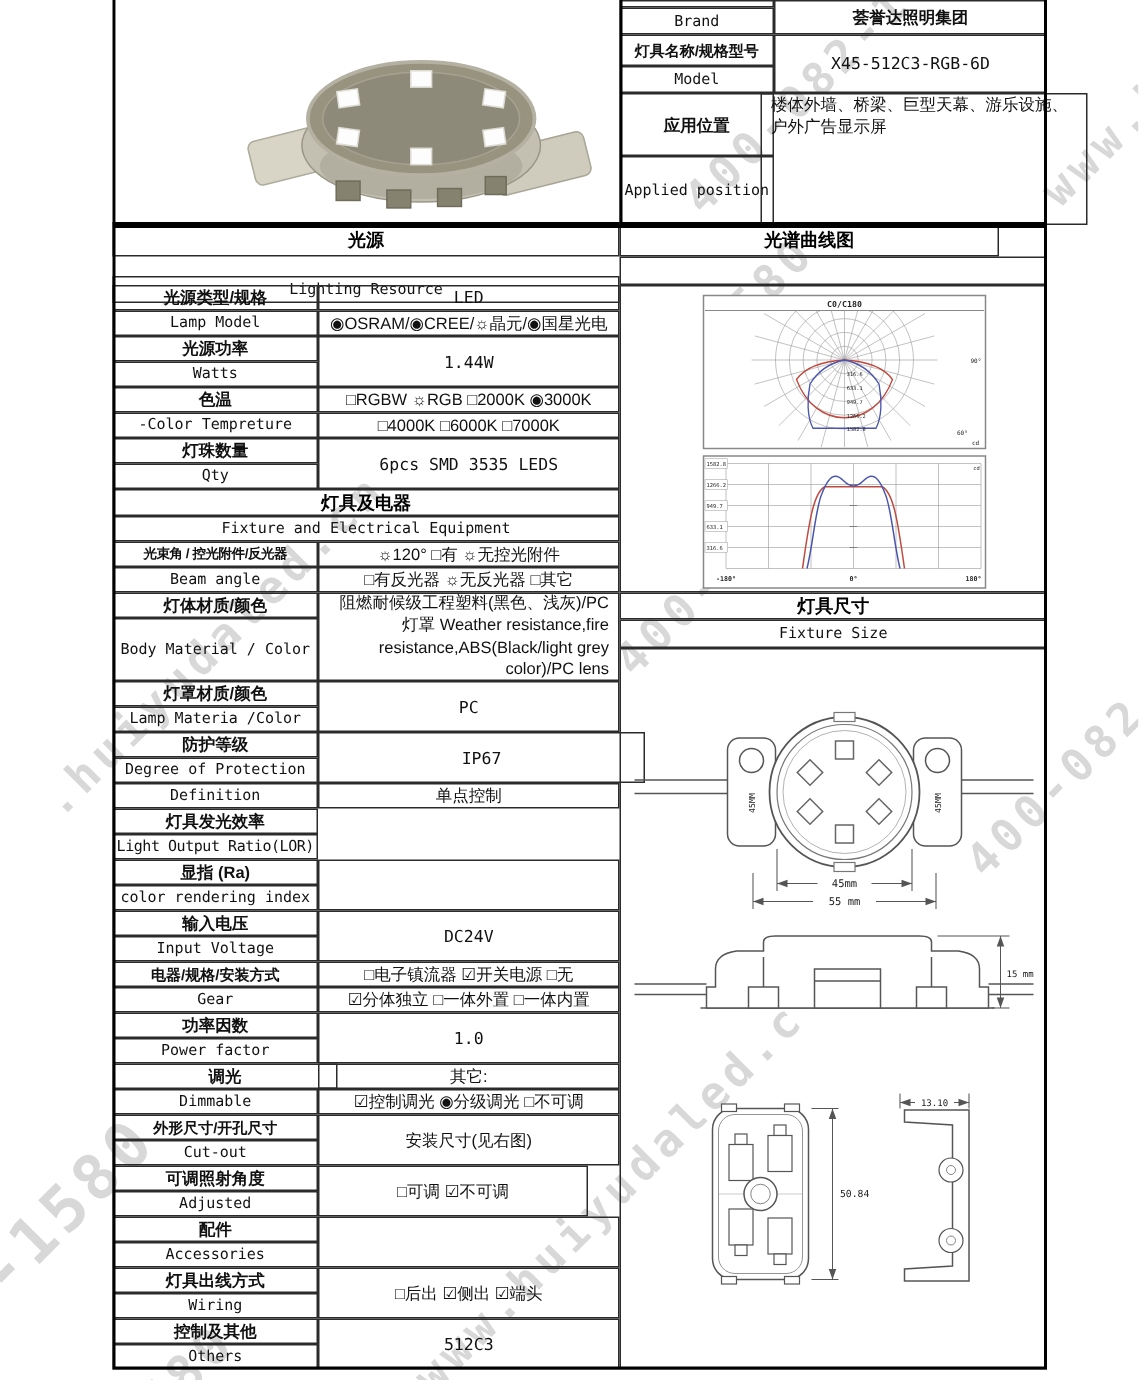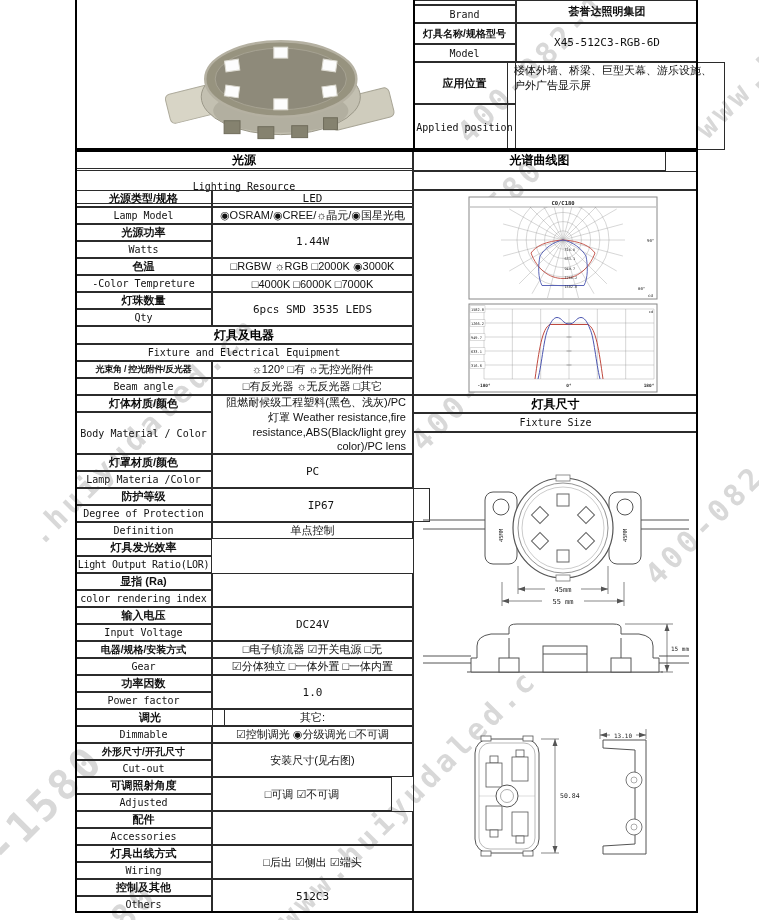--- a/index.html
+++ b/index.html
@@ -80,21 +80,21 @@
   <div class="c en" style="left:413px;top:44px;width:103px;height:18px">Model</div>
   <div class="c valm" style="left:516px;top:23px;width:182px;height:39px">X45-512C3-RGB-6D</div>
 
   <div class="c zh" style="left:413px;top:62px;width:103px;height:42px">应用位置</div>
   <div class="c en sm" style="left:413px;top:104px;width:103px;height:46px">Applied position</div>
   <div class="c val leftalign topalign multiline" style="left:507px;top:62px;width:218px;height:88px;padding-top:0">楼体外墙、桥梁、巨型天幕、游乐设施、户外广告显示屏</div>
 
   <div class="wrapb" style="left:75px;top:150px;width:623px;height:763px"></div>
 
   <div class="c hdr" style="left:75px;top:150px;width:338px;height:21px">光源</div>
-  <div class="c en" style="left:75px;top:168px;width:338px;height:36px">Lighting Resource</div>
+  <div class="c en" style="left:75px;top:184px;width:338px;height:18px">Lighting Resource</div>
 
   <div class="c hdr" style="left:413px;top:150px;width:253px;height:21px">光谱曲线图</div>
   <div class="c" style="left:413px;top:171px;width:285px;height:19px"></div>
 
   <div class="c zh" style="left:75px;top:190px;width:137px;height:17px">光源类型/规格</div>
   <div class="c valm" style="left:212px;top:190px;width:201px;height:17px">LED</div>
   <div class="c en" style="left:75px;top:207px;width:137px;height:17px">Lamp Model</div>
   <div class="c val sm" style="left:212px;top:207px;width:201px;height:17px">◉OSRAM/◉CREE/☼晶元/◉国星光电</div>
 
   <div class="c zh" style="left:75px;top:224px;width:137px;height:17px">光源功率</div>

